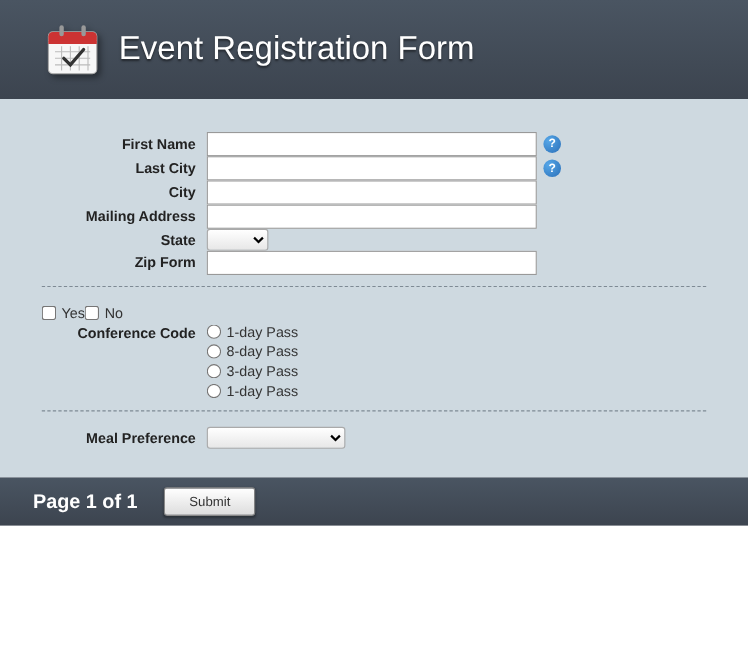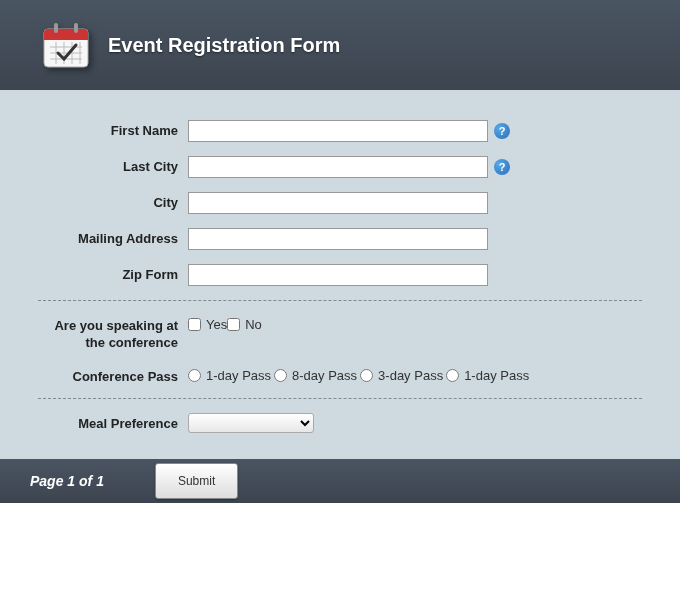--- a/index.html
+++ b/index.html
@@ -18,33 +18,32 @@
       gap: 16px;
     }
     .calendar-icon {
       width: 52px;
       height: 52px;
       position: relative;
       filter: drop-shadow(3px 3px 3px rgba(0,0,0,0.4));
     }
     .header-title {
       color: #fff;
-      font-size: 20px;
-      font-weight: 700;
+      font-size: 30px;
+      font-weight: 400;
       text-shadow: 0 1px 2px rgba(0,0,0,0.5);
       text-align: center;
     }
     .form-area {
       background: #ced9e0;
       padding: 30px 38px 22px 38px;
     }
     .form-row {
       display: flex;
       align-items: flex-start;
-      margin-bottom: 14px;
     }
     .label-col {
       width: 150px;
       text-align: right;
       padding-right: 10px;
       padding-top: 3px;
       font-weight: bold;
       color: #222;
     }
     .field-col {
@@ -99,52 +98,50 @@
       padding-top: 2px;
     }
     .checkbox-item, .radio-item {
       display: flex;
       align-items: center;
       gap: 5px;
       color: #333;
     }
     .radio-group {
       display: flex;
-      flex-direction: row;
+      flex-direction: column;
       gap: 3px;
       padding-top: 2px;
     }
     .label-col.multi {
       line-height: 1.3;
     }
     .footer {
       background: linear-gradient(to bottom, #4a5562, #3c444f);
       height: 44px;
       display: flex;
       align-items: center;
       padding: 0 30px;
       gap: 24px;
     }
     .page-label {
       color: #fff;
       font-weight: bold;
-      font-size: 14px;
-      font-style: italic;
+      font-size: 18px;
     }
     .submit-btn {
-      height: 36px;
+      height: 26px;
       padding: 0 22px;
       font-size: 12px;
       color: #333;
       background: linear-gradient(to bottom, #fff, #ddd);
       border: 1px solid #888;
       border-radius: 3px;
       box-shadow: 0 1px 2px rgba(0,0,0,0.3);
       cursor: pointer;
-      margin-left: 27px;
     }
     input[type="checkbox"], input[type="radio"] {
       margin: 0;
     }
   </style>
 </head>
 <body>
 
 <div class="header">
   <div class="calendar-icon">
@@ -194,48 +191,53 @@
     </div>
   </div>
 
   <div class="form-row">
     <div class="label-col">Mailing Address</div>
     <div class="field-col">
       <input type="text" class="text-input" value="" style="">
     </div>
   </div>
 
+  <div class="form-row">
+    <div class="label-col">State</div>
+    <div class="field-col">
+      <select class="state-select"><option></option></select>
+    </div>
+  </div>
 
   <div class="form-row">
     <div class="label-col">Zip Form</div>
     <div class="field-col">
       <input type="text" class="text-input" value="" style="">
     </div>
   </div>
 
   <hr class="divider">
 
   <div class="form-row">
-    <div class="label-col multi">Are you speaking at the conference</div>
     <div class="field-col">
       <div class="checkbox-group">
         <label class="checkbox-item">
           <input type="checkbox" style="">
           <span>Yes</span>
         </label>
         <label class="checkbox-item">
           <input type="checkbox" style="">
           <span>No</span>
         </label>
       </div>
     </div>
   </div>
 
   <div class="form-row">
-    <div class="label-col">Conference Pass</div>
+    <div class="label-col">Conference Code</div>
     <div class="field-col">
       <div class="radio-group">
         <label class="radio-item">
           <input type="radio" name="pass" style="">
           <span>1-day Pass</span>
         </label>
         <label class="radio-item">
           <input type="radio" name="pass" style="">
           <span>8-day Pass</span>
         </label>

